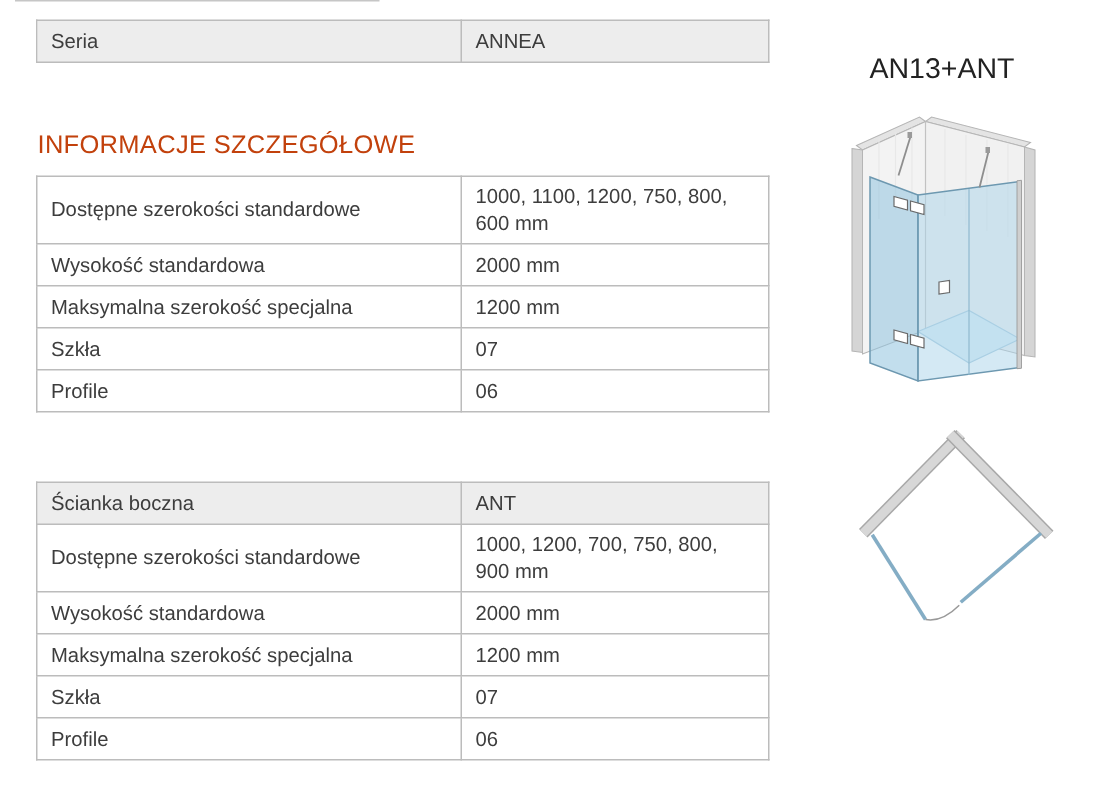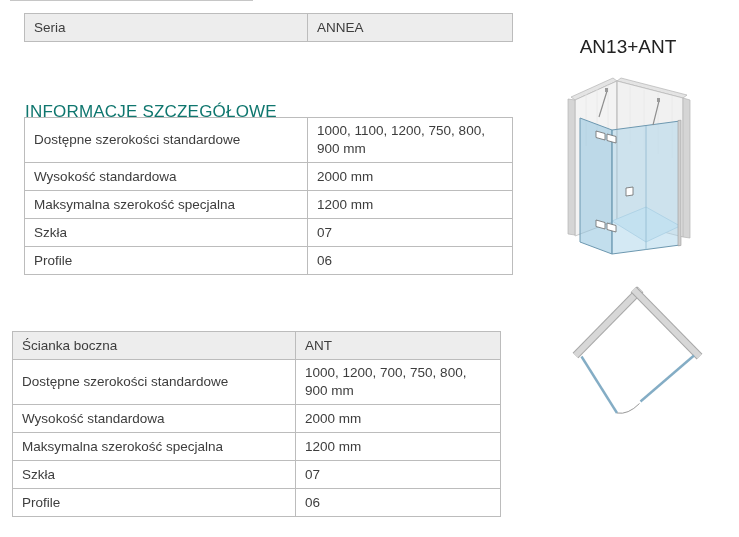--- a/index.html
+++ b/index.html
@@ -12,24 +12,24 @@
     position:absolute;border-collapse:collapse;table-layout:fixed;width:488px;
     font-size:13.5px;color:#3d3d3d;background:#fff;
   }
   table.spec td{
     border:1px solid #bcbcbc;padding:4px 9px;line-height:18px;height:19px;
     vertical-align:middle;overflow:hidden;
   }
   td.gray{background:#ededed;}
   #info-table{top:13px;left:24px;padding-left:48px;}
   #spec-table-1{top:117px;left:24px;}
-  #spec-table-2{top:321px;left:12px;margin-top:10px;}
+  #spec-table-2{top:321px;left:24px;}
   #section-title{
     position:absolute;top:87px;left:25px;font-size:17px;letter-spacing:.2px;
-    color:#0f766e;white-space:nowrap;margin-top:15px;
+    color:#c2410c;white-space:nowrap;
   }
   #diagram-title{
     position:absolute;top:36px;left:558px;width:140px;text-align:center;
     font-size:19px;color:#222;white-space:nowrap;
   }
   #iso-svg{position:absolute;left:558px;top:74px;}
   #top-svg{position:absolute;left:566px;top:282px;}
 </style>
 </head>
 <body>
@@ -54,21 +54,21 @@
   <div id="section-title">INFORMACJE SZCZEGÓŁOWE</div>
 
   <table class="spec" id="spec-table-1">
     <colgroup>
         <col style="width:283px">
         <col style="width:205px">
       </colgroup>
     <tbody>
       <tr>
         <td>Dostępne szerokości standardowe</td>
-        <td>1000, 1100, 1200, 750, 800, 900 mm</td>
+        <td>1000, 1100, 1200, 750, 800, 600 mm</td>
       </tr>
       <tr>
         <td>Wysokość standardowa</td>
         <td>2000 mm</td>
       </tr>
       <tr>
         <td>Maksymalna szerokość specjalna</td>
         <td>1200 mm</td>
       </tr>
       <tr>

